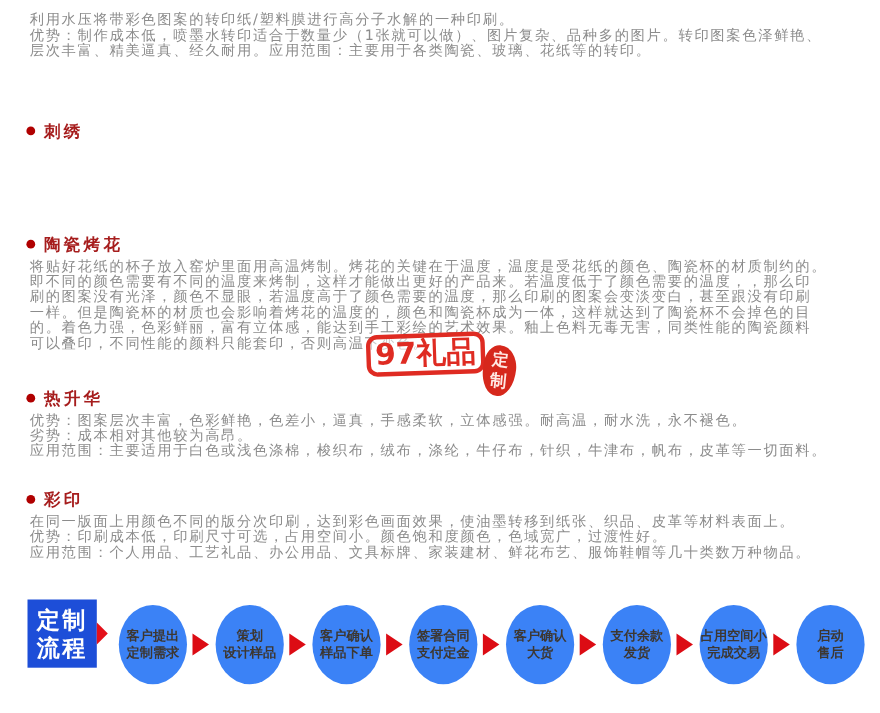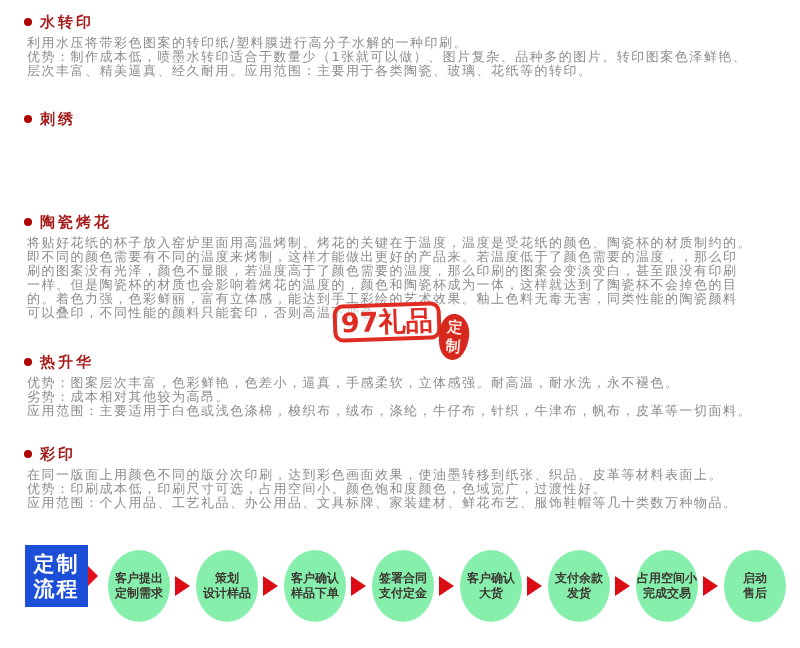--- a/index.html
+++ b/index.html
@@ -28,37 +28,34 @@
            border-radius:46% 54% 50% 48% / 42% 46% 56% 50%;transform:rotate(6deg);
            color:#ffe9e4;font-size:15px;font-weight:bold;line-height:19px;text-align:center;
            padding-top:4px;box-sizing:border-box;}
   
   #flow-box{position:absolute;left:25px;top:545px;width:63px;height:62px;background:#1d4ed8;
             color:#ffffff;font-weight:bold;font-size:21px;line-height:25px;letter-spacing:2px;
             text-align:center;padding-top:7px;box-sizing:border-box;}
   #flow-tab{position:absolute;left:88px;top:566px;width:0;height:0;
             border-left:10px solid #e3101a;border-top:10px solid transparent;
             border-bottom:10px solid transparent;}
-  .step{position:absolute;top:550px;width:62px;height:72px;background:#86efac;border-radius:50%;
+  .step{position:absolute;top:550px;width:62px;height:72px;background:#3b82f6;border-radius:50%;
         display:flex;flex-direction:column;align-items:center;justify-content:center;
         font-size:12px;font-weight:bold;color:#3d3731;line-height:15px;text-align:center;}
   .flow-arrow{position:absolute;top:576px;width:0;height:0;
               border-left:15px solid #dc0c14;border-top:10px solid transparent;
               border-bottom:10px solid transparent;}
 </style>
 </head>
 <body>
 
 <div id="page">
 
   <div id="sections">
   <div class="section">
-    <div class="heading">
-      <span class="bullet"></span><span class="title">水转印</span>
-    </div>
     <div class="body">
           <div class="line">利用水压将带彩色图案的转印纸/塑料膜进行高分子水解的一种印刷。</div>
           <div class="line">优势：制作成本低，喷墨水转印适合于数量少（1张就可以做）、图片复杂、品种多的图片。转印图案色泽鲜艳、</div>
           <div class="line">层次丰富、精美逼真、经久耐用。应用范围：主要用于各类陶瓷、玻璃、花纸等的转印。</div>
         </div>
   </div>
 
   <div class="section">
     <div class="heading">
       <span class="bullet"></span><span class="title">刺绣</span>

